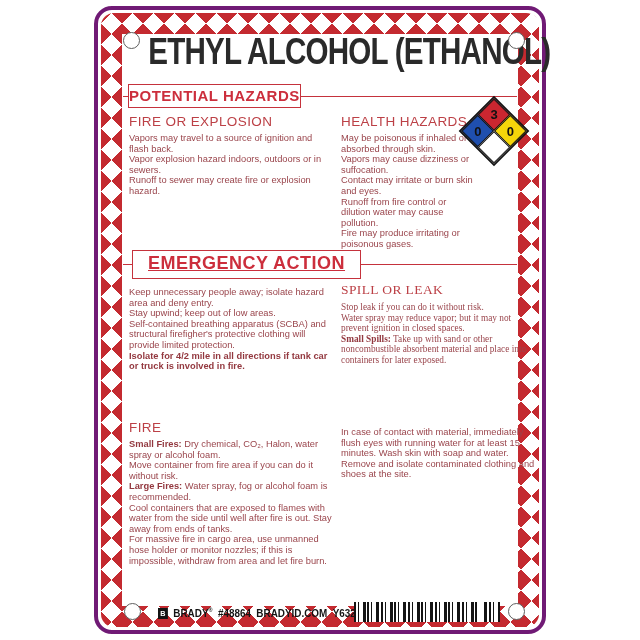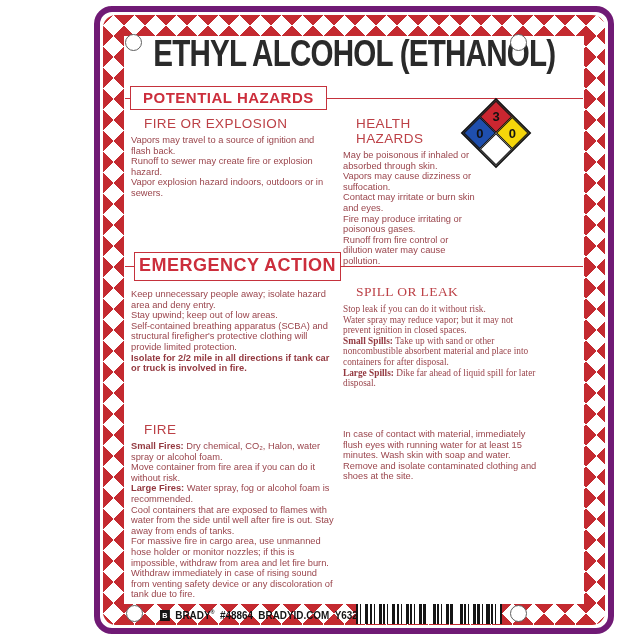--- a/index.html
+++ b/index.html
@@ -1,44 +1,44 @@
 <!DOCTYPE html>
 <html><head>
 <meta charset="utf-8">
 <style>
   html,body{margin:0;padding:0;background:#fff;}
   .stage{position:relative;width:640px;height:640px;background:#fff;overflow:hidden;
          font-family:"Liberation Sans",sans-serif;}
-  .sign{position:absolute;left:94px;top:6px;width:520px;height:628px;background:#fff;
-        border:6px solid #701a75;border-radius:18px;box-sizing:border-box;}
+  .sign{position:absolute;left:94px;top:6px;width:452px;height:628px;background:#fff;
+        border:4px solid #701a75;border-radius:18px;box-sizing:border-box;}
   
   .frame{position:absolute;inset:3px;border-radius:13px;
          background-color:#fff;
          background-image:
            linear-gradient(45deg,  #c42a30 25%, transparent 25%),
            linear-gradient(135deg, #c42a30 25%, transparent 25%),
            linear-gradient(225deg, #c42a30 25%, transparent 25%),
            linear-gradient(315deg, #c42a30 25%, transparent 25%);
          background-size:21px 21px;}
   .inner{position:absolute;inset:24px;background:#fff;}
   .hole{position:absolute;width:17px;height:17px;border-radius:50%;background:#fff;
         border:1.6px solid #5f5f5f;box-sizing:border-box;z-index:6;}
   .title{position:absolute;top:21px;left:0;right:0;text-align:center;z-index:3;}
   .title>span{display:inline-block;transform:scaleX(0.8);transform-origin:center;
         font-size:37px;font-weight:700;color:#2a2a2a;letter-spacing:-1px;white-space:nowrap;}
   .header-row{position:absolute;left:25px;right:25px;z-index:2;}
   .header-row .rule{position:absolute;left:0;right:0;top:50%;border-top:1.6px solid #c5323c;}
   .hbox{position:relative;display:inline-block;background:#fff;border:1.6px solid #c5323c;
         color:#cc2e3c;font-weight:700;letter-spacing:0.5px;white-space:nowrap;}
   .hrow1{top:74px;height:24px;}
-  .hrow1 .hbox{margin-left:5px;font-size:15px;padding:2px 12px 3px;}
+  .hrow1 .hbox{margin-left:5px;font-size:15px;padding:2px 0 3px;}
   .hrow2{top:240px;height:28px;}
-  .hrow2 .hbox{margin-left:9px;font-size:18px;padding:2px 4px 4px;}
+  .hrow2 .hbox{margin-left:9px;font-size:18px;padding:2px 15px 4px;text-decoration:underline;}
   .block{position:absolute;z-index:1;}
-  .sec-h{font-size:13.5px;color:#bc4046;letter-spacing:0.4px;margin:0 0 4px 13px;}
+  .sec-h{font-size:13.5px;color:#bc4046;letter-spacing:0.4px;margin:0 0 4px 0;}
   .bp{margin:0;font-size:9.3px;line-height:10.6px;color:#9a454c;}
   .bp b{font-weight:700;color:#93383f;}
   
   .nfpa{position:absolute;left:361px;top:86px;width:66px;height:66px;z-index:4;}
   .nfpa-grid{position:absolute;left:50%;top:50%;width:46px;height:46px;margin:-23px 0 0 -23px;
              transform:rotate(45deg);display:grid;grid-template-columns:23px 23px;
              grid-template-rows:23px 23px;border:2px solid #141414;box-sizing:content-box;}
   .ncell{border:1px solid #141414;display:flex;align-items:center;justify-content:center;
          box-sizing:border-box;}
   .ncell span{transform:rotate(-45deg);font-weight:700;font-size:13px;color:#111;}
@@ -74,31 +74,31 @@
     </div>
 
     <div class="header-row hrow1">
       <div class="rule"></div>
       <div class="hbox">POTENTIAL HAZARDS</div>
     </div>
 
     <div class="block" style="left:31px;top:104px;width:202px;">
       <div class="sec-h">FIRE OR EXPLOSION</div>
       <p class="bp"><b></b><span>Vapors may travel to a source of ignition and flash back.</span></p>
+      <p class="bp"><b></b><span>Vapor explosion hazard indoors, outdoors or in sewers.</span></p>
       <p class="bp"><b></b><span>Runoff to sewer may create fire or explosion hazard.</span></p>
-      <p class="bp"><b></b><span>Vapor explosion hazard indoors, outdoors or in sewers.</span></p>
     </div>
 
     <div class="block" style="left:243px;top:104px;width:136px;">
       <div class="sec-h">HEALTH HAZARDS</div>
       <p class="bp"><b></b><span>May be poisonous if inhaled or absorbed through skin.</span></p>
       <p class="bp"><b></b><span>Vapors may cause dizziness or suffocation.</span></p>
       <p class="bp"><b></b><span>Contact may irritate or burn skin and eyes.</span></p>
+      <p class="bp"><b></b><span>Runoff from fire control or dilution water may cause pollution.</span></p>
       <p class="bp"><b></b><span>Fire may produce irritating or poisonous gases.</span></p>
-      <p class="bp"><b></b><span>Runoff from fire control or dilution water may cause pollution.</span></p>
     </div>
 
     <div class="nfpa">
       <div class="nfpa-grid">
         <div class="ncell n-red">
             <span>3</span>
           </div>
         <div class="ncell n-yellow">
             <span>0</span>
           </div>
@@ -113,39 +113,37 @@
 
     <div class="header-row hrow2">
       <div class="rule"></div>
       <div class="hbox">EMERGENCY ACTION</div>
     </div>
 
     <div class="block" style="left:31px;top:277px;width:203px;">
       <p class="bp"><b></b><span>Keep unnecessary people away; isolate hazard area and deny entry.</span></p>
       <p class="bp"><b></b><span>Stay upwind; keep out of low areas.</span></p>
       <p class="bp"><b></b><span>Self-contained breathing apparatus (SCBA) and structural firefigher's protective clothing will provide limited protection.</span></p>
-      <p class="bp"><b>Isolate for 2/2 mile in all directions if tank car or truck is involved in fire.</b><span></span></p>
+      <p class="bp"><b>Isolate for 4/2 mile in all directions if tank car or truck is involved in fire.</b><span></span></p>
     </div>
 
     <div class="block" style="left:31px;top:410px;width:203px;">
       <div class="sec-h">FIRE</div>
       <p class="bp"><b>Small Fires:</b><span> Dry chemical, CO₂, Halon, water spray or alcohol foam.</span></p>
       <p class="bp"><b></b><span>Move container from fire area if you can do it without risk.</span></p>
       <p class="bp"><b>Large Fires:</b><span> Water spray, fog or alcohol foam is recommended.</span></p>
       <p class="bp"><b></b><span>Cool containers that are exposed to flames with water from the side until well after fire is out. Stay away from ends of tanks.</span></p>
       <p class="bp"><b></b><span>For massive fire in cargo area, use unmanned hose holder or monitor nozzles; if this is impossible, withdraw from area and let fire burn.</span></p>
-      <p class="bp"><b></b><span>Withdraw immediately in case of rising sound from venting safety device or any discoloration of tank due to fire.</span></p>
     </div>
 
     <div class="block" style="left:243px;top:272px;width:194px;font-family:Liberation Serif, serif;">
       <div class="sec-h">SPILL OR LEAK</div>
       <p class="bp"><b></b><span>Stop leak if you can do it without risk.</span></p>
       <p class="bp"><b></b><span>Water spray may reduce vapor; but it may not prevent ignition in closed spaces.</span></p>
-      <p class="bp"><b>Small Spills:</b><span> Take up with sand or other noncombustible absorbent material and place into containers for after disposal.</span></p>
-      <p class="bp"><b>Large Spills:</b><span> Dike far ahead of liquid spill for later disposal.</span></p>
+      <p class="bp"><b>Small Spills:</b><span> Take up with sand or other noncombustible absorbent material and place into containers for later exposed.</span></p>
     </div>
 
     <div class="block" style="left:243px;top:417px;width:194px;">
       <p class="bp"><b></b><span>In case of contact with material, immediately flush eyes with running water for at least 15 minutes. Wash skin with soap and water.</span></p>
       <p class="bp"><b></b><span>Remove and isolate contaminated clothing and shoes at the site.</span></p>
     </div>
 
     <div class="footer">
       <span class="brady-mark">B</span>
       <span class="ftxt"><span>BRADY</span><span class="reg">®</span></span>

